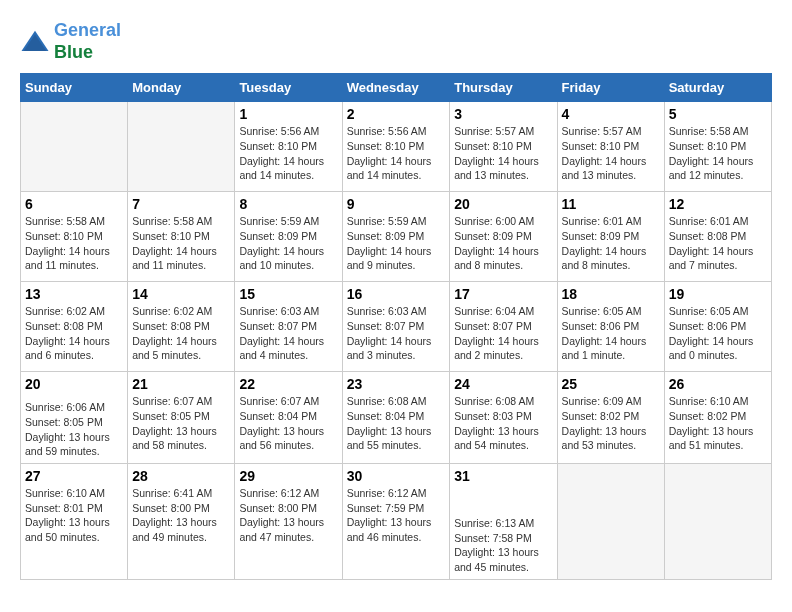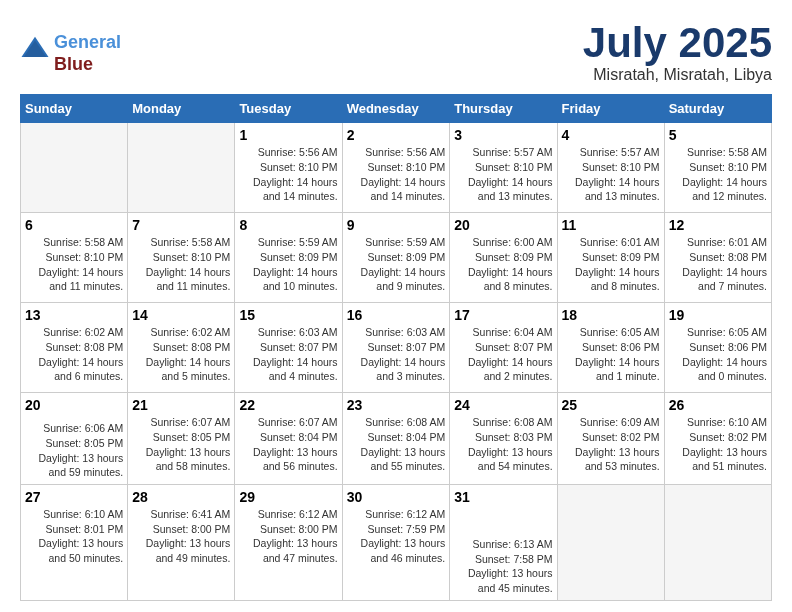--- a/index.html
+++ b/index.html
@@ -18,21 +18,20 @@
     }
     .logo {
       display: flex;
       align-items: center;
     }
     .logo-text {
       font-size: 18px;
       font-weight: bold;
       color: #1a3a6b;
       line-height: 1.2;
-      margin-top: 12px;
     }
     .logo-text span {
       color: #4a90d9;
     }
     .logo-icon {
       width: 30px;
       height: 30px;
       margin-right: 4px;
     }
     .title-block {
@@ -78,43 +77,38 @@
       font-size: 14px;
       font-weight: bold;
       color: #000;
       display: block;
       margin-bottom: 2px;
     }
     .day-info {
       color: #333;
       line-height: 1.4;
       font-size: 10.5px;
-      text-align: right;
     }
     .week-row td {
       height: 90px;
     }
   </style>
 </head>
 <body>
 
 <div class="header">
   <div class="logo">
     <svg class="logo-icon" viewBox="0 0 40 40">
       <polygon points="20,5 38,32 2,32" fill="#2a6db5"></polygon>
       <polygon points="20,10 35,32 5,32" fill="#1a3a6b" opacity="0.3"></polygon>
     </svg>
     <div class="logo-text">
       <div><span>General</span></div>
-      <div><span style="color:#7f1d1d">Blue</span></div>
+      <div><span style="color:#15803d">Blue</span></div>
     </div>
-  </div>
-  <div class="title-block">
-    <div class="month-title">July 2025</div>
-    <div class="location">Misratah, Misratah, Libya</div>
   </div>
 </div>
 
 <table class="calendar">
   <thead>
     <tr>
     <th>Sunday</th>
         <th>Monday</th>
         <th>Tuesday</th>
         <th>Wednesday</th>

